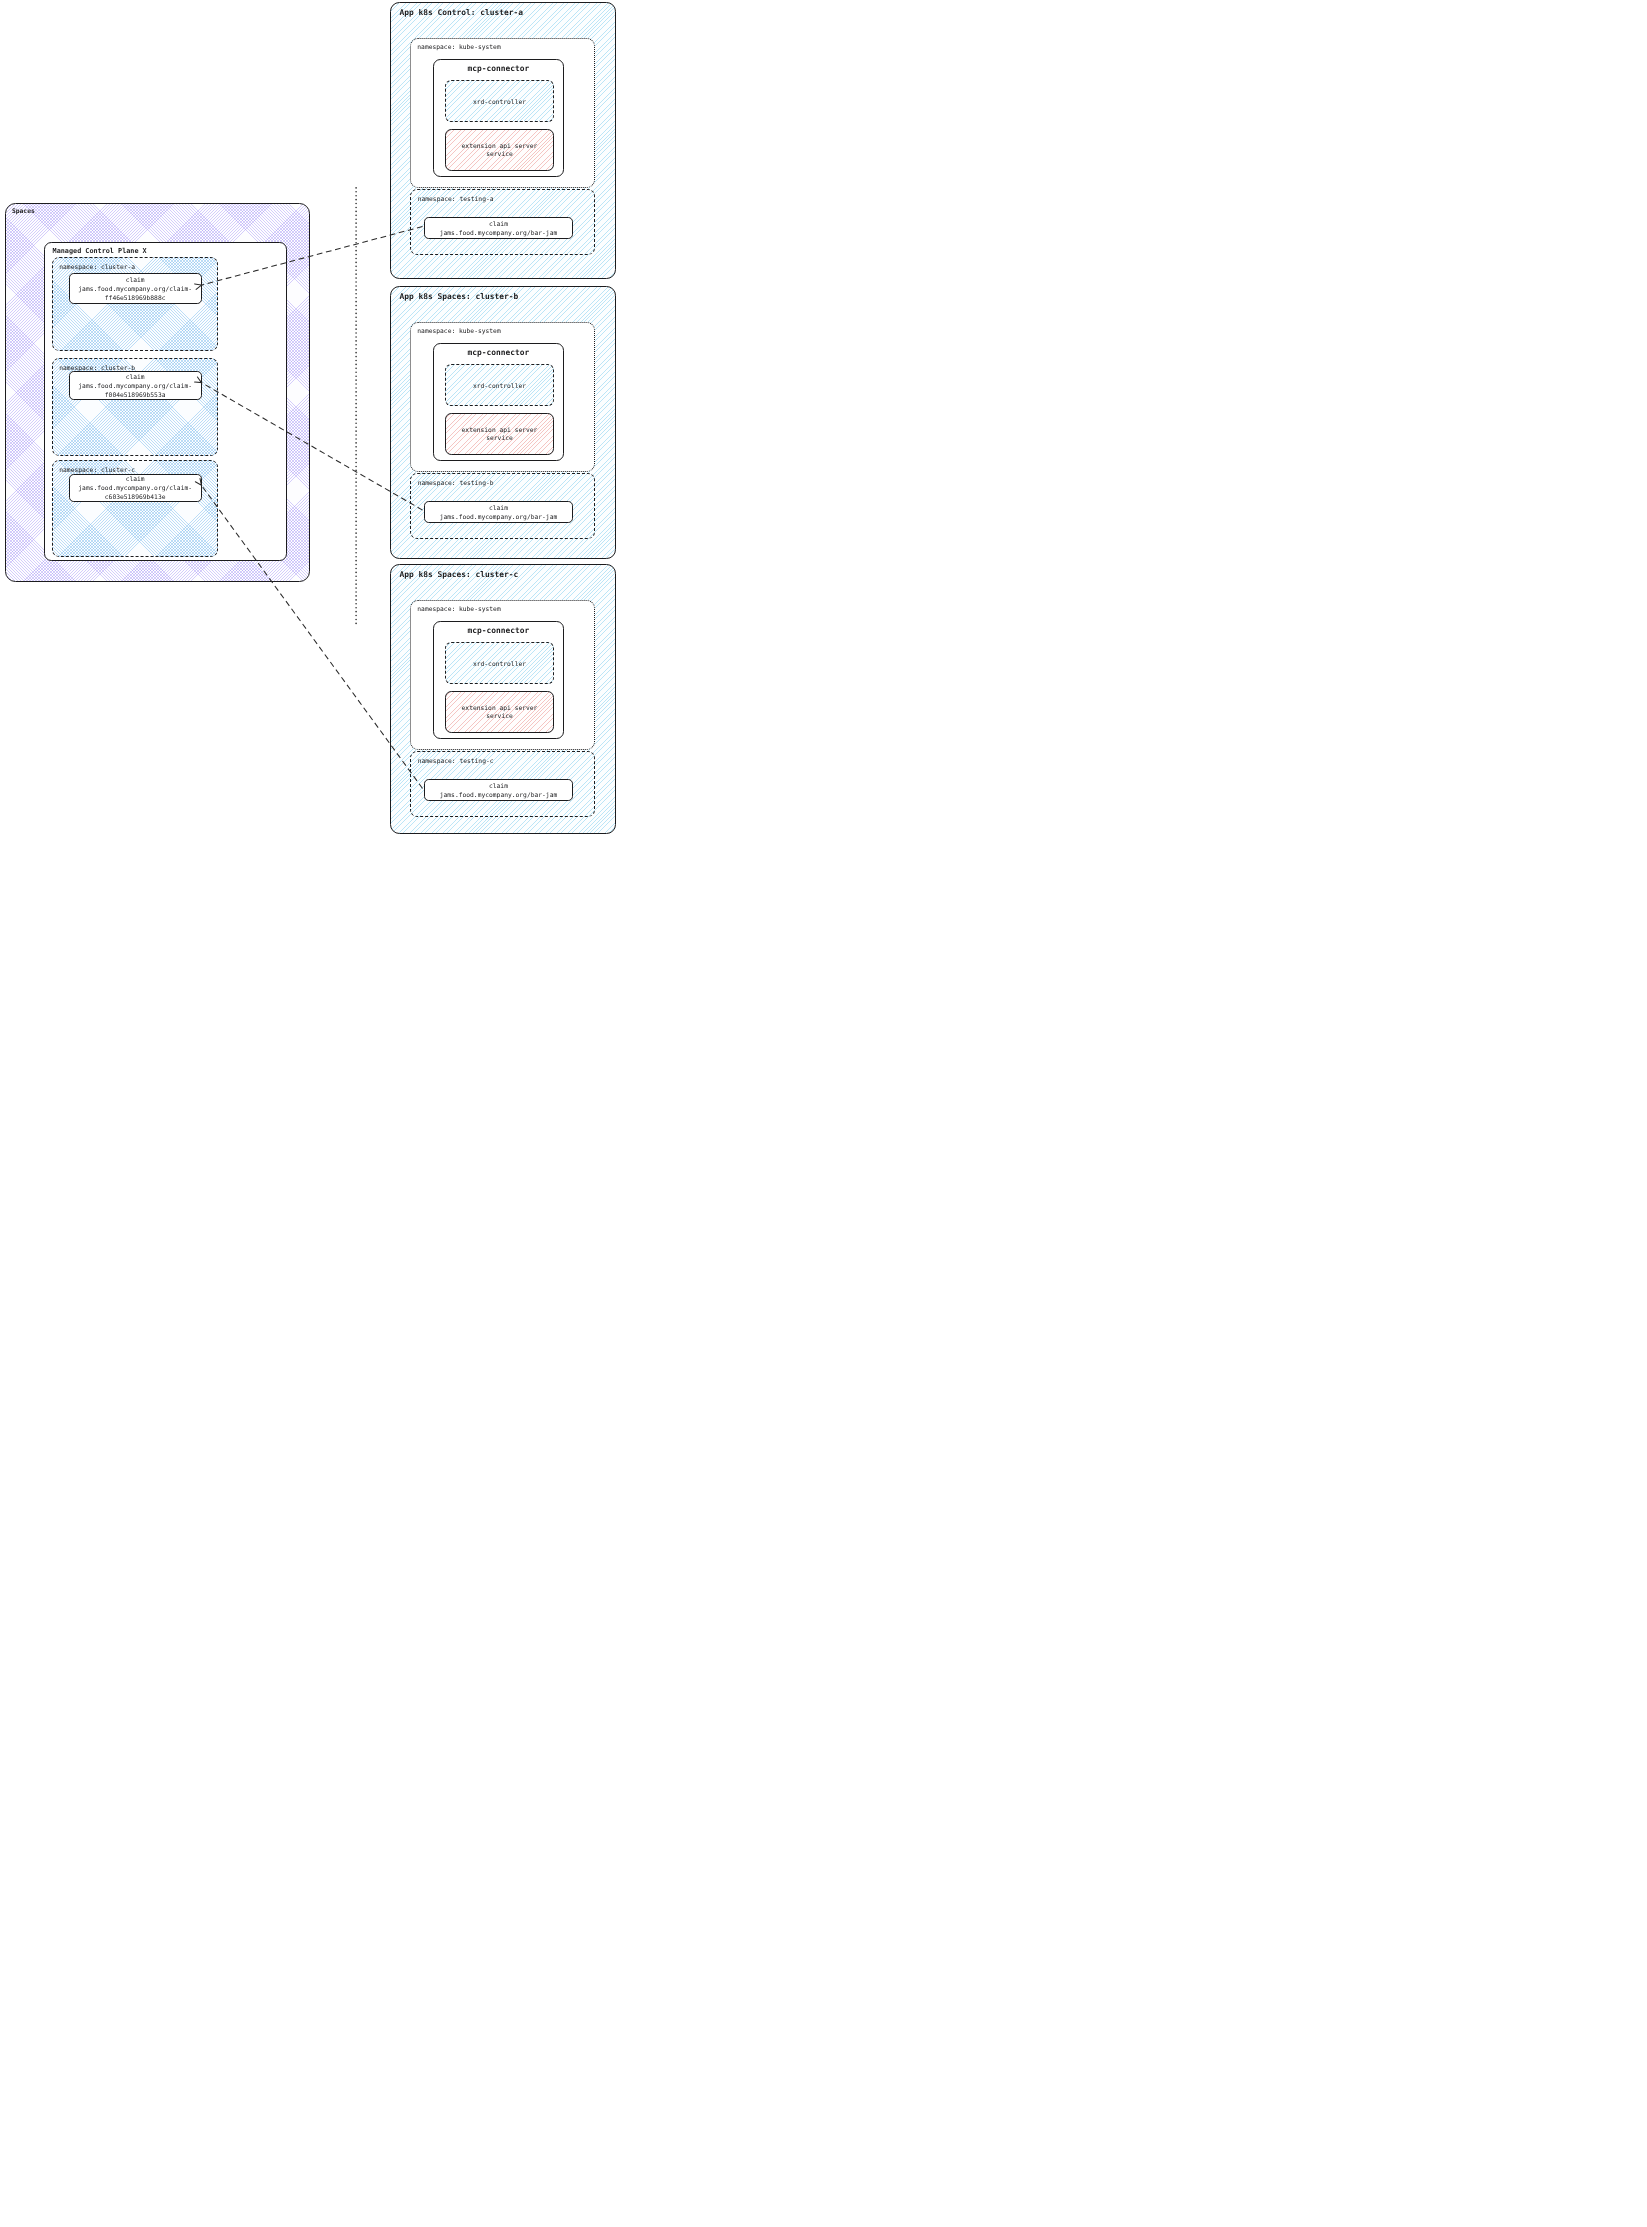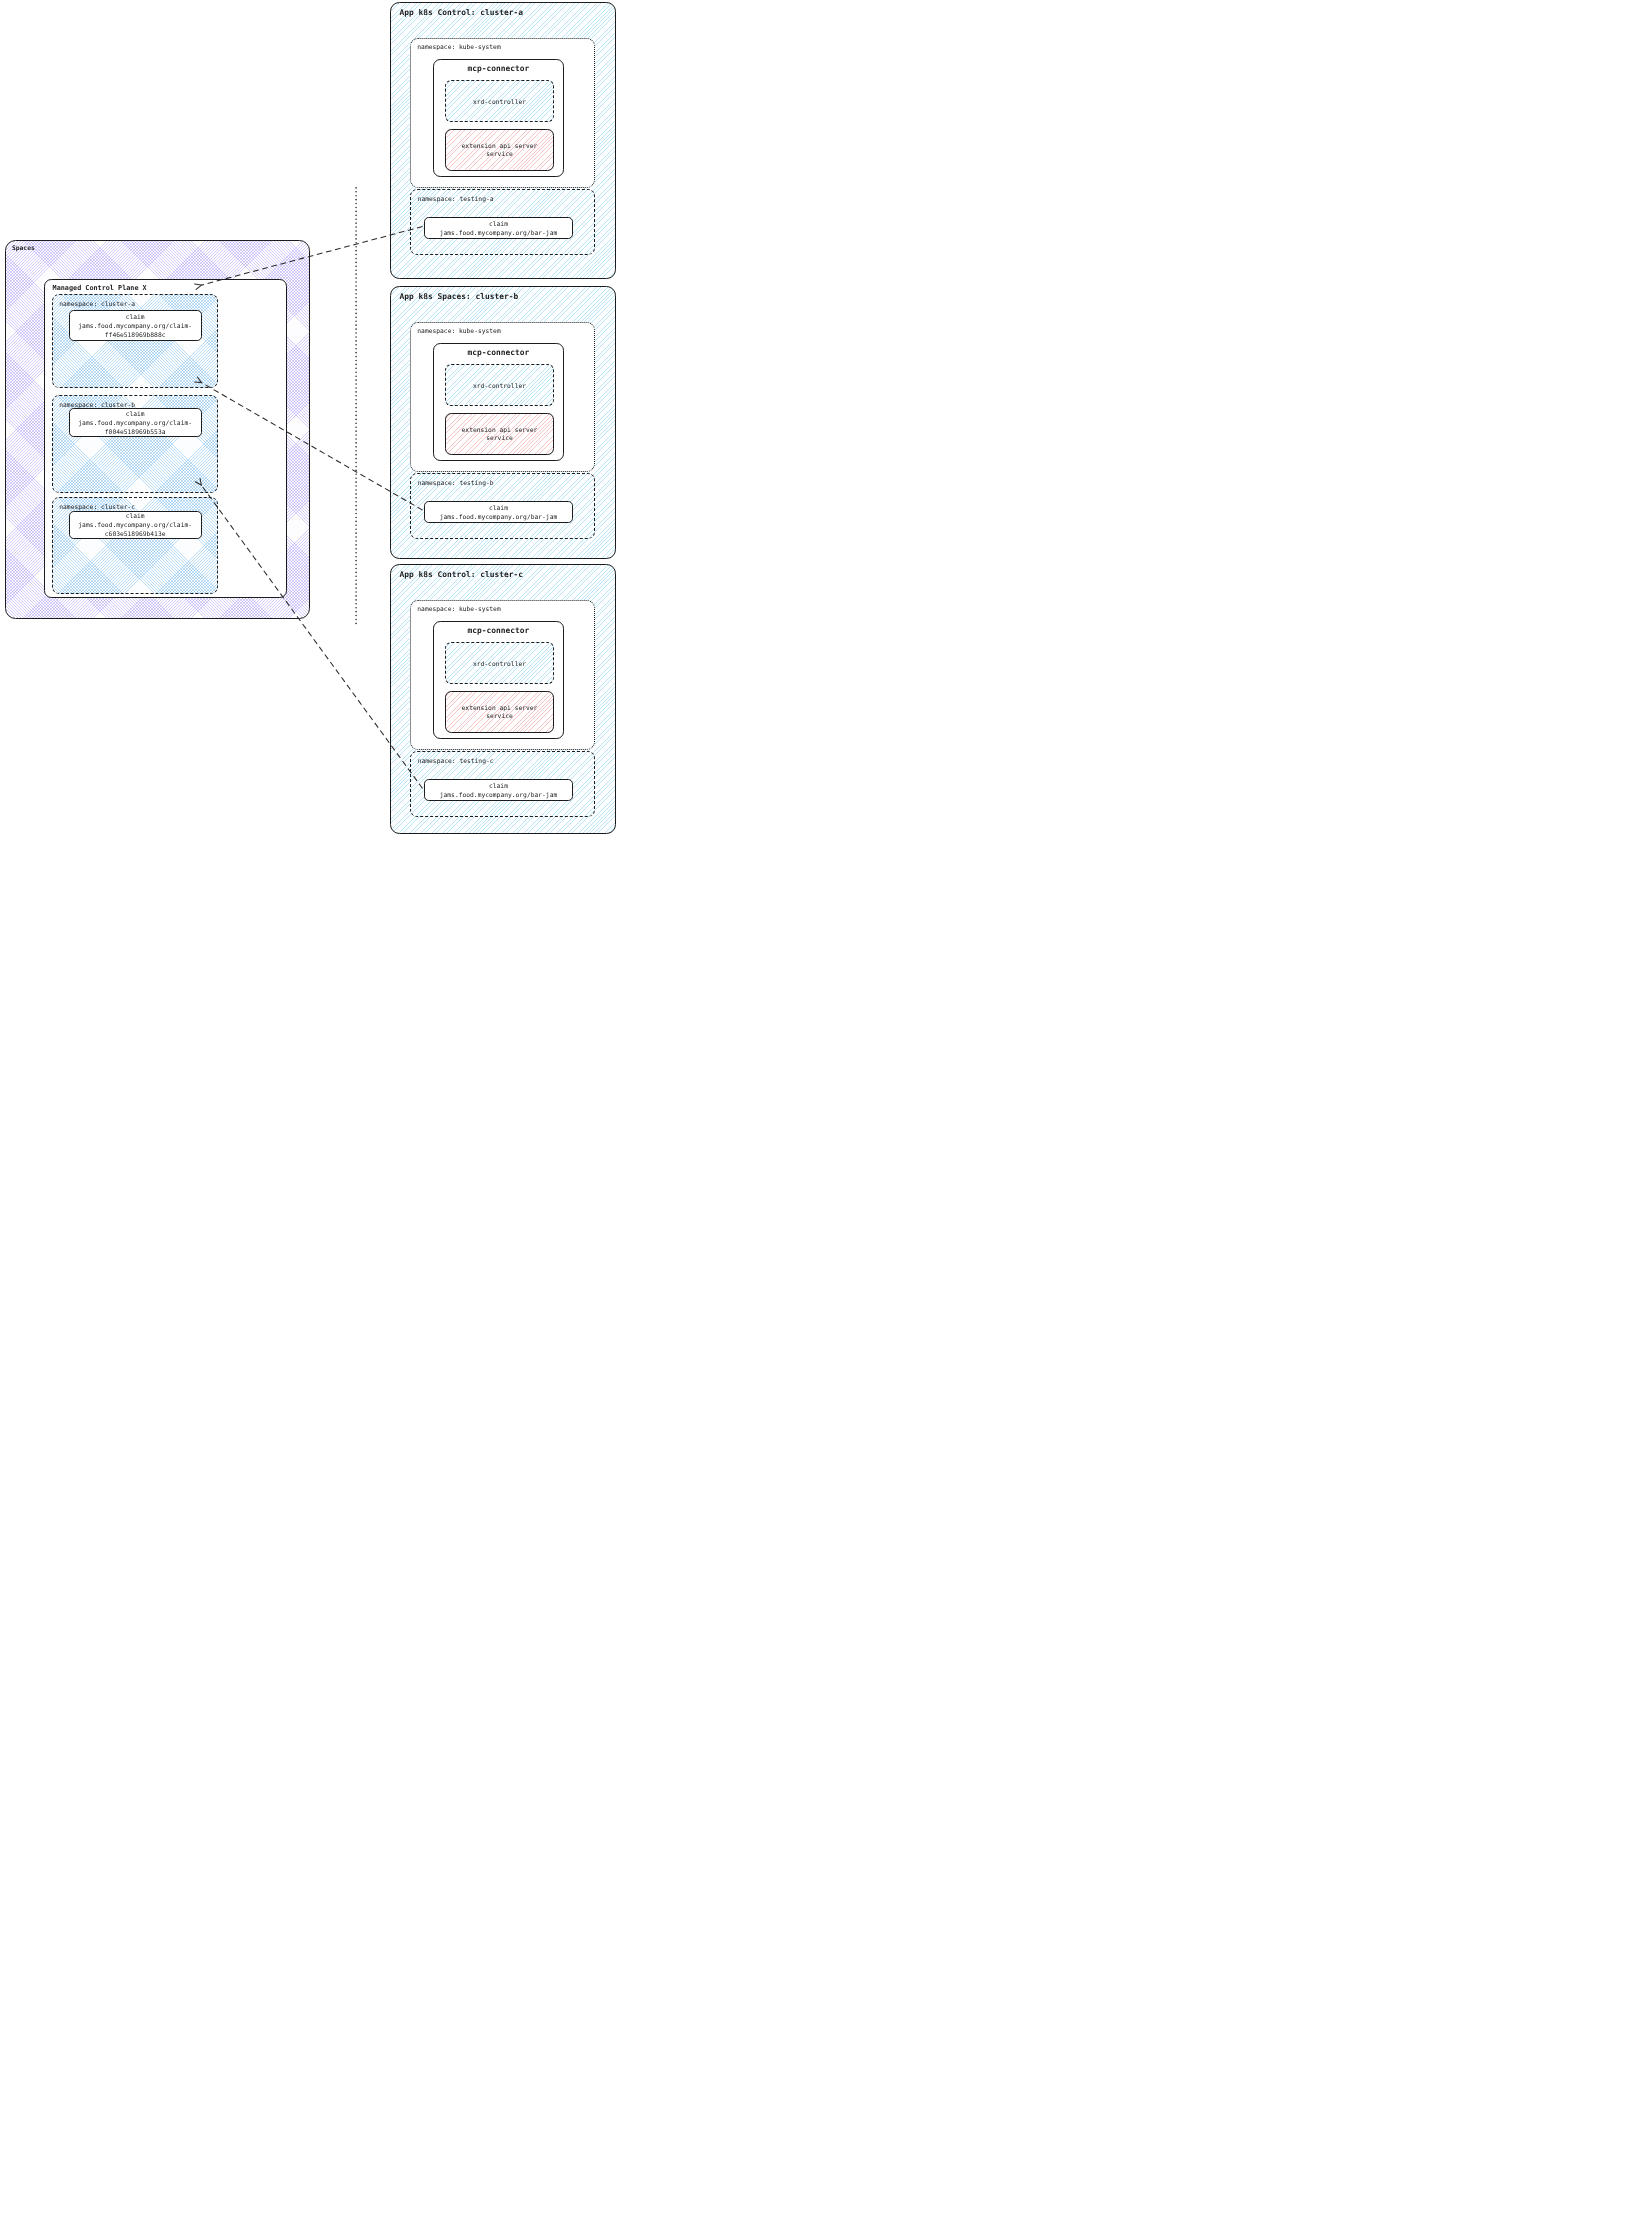--- a/index.html
+++ b/index.html
@@ -32,21 +32,21 @@
       repeating-linear-gradient(135deg, rgba(100,195,235,0.42) 0 0.5px, transparent 0.5px 2.6px);
     background-color:#fcfeff;
   }
   .hatch-pink-diag{
     background-image:
       repeating-linear-gradient(135deg, rgba(232,130,125,0.45) 0 0.5px, transparent 0.5px 2.6px);
     background-color:#fffdfd;
   }
 
   
-  .spaces{left:4.7px;top:203px;width:305px;height:379px;border:1px solid #1c1c1e;border-radius:10.5px;margin-top:37px;}
+  .spaces{left:4.7px;top:203px;width:305px;height:379px;border:1px solid #1c1c1e;border-radius:10.5px;}
   .spaces-lbl{left:6.3px;top:3.1px;font-size:6.3px;font-weight:bold;}
   .mcpx{left:38px;top:38px;width:243px;height:319px;background:#ffffff;border:1px solid #1c1c1e;border-radius:7.3px;}
   .mcpx-lbl{left:7.9px;top:4.2px;font-size:6.8px;font-weight:bold;}
   .ns{left:7.3px;width:166px;border:1px dashed #1c1c1e;border-radius:7.3px;}
   .ns-a{top:13.6px;height:94px;}
   .ns-b{top:115px;height:98px;}
   .ns-c{top:217px;height:97px;}
   .ns-lbl{left:6.3px;top:5.2px;font-size:6.3px;}
   .claim{background:#ffffff;border:0.8px solid #1c1c1e;border-radius:4.7px;
          display:flex;flex-direction:column;align-items:center;justify-content:center;
@@ -160,21 +160,21 @@
     <div class="box testing">
       <div class="lbl testing-lbl">namespace: testing-b</div>
       <div class="box claim claim-bj">
         <div>claim</div>
         <div>jams.food.mycompany.org/bar-jam</div>
       </div>
     </div>
   </div>
 
   <div class="box cluster cluster-c hatch-blue-diag">
-    <div class="lbl cluster-title">App k8s Control: cluster-c</div>
+    <div class="lbl cluster-title">App k8s Spaces: cluster-c</div>
     <div class="box kube">
       <div class="lbl kube-lbl">namespace: kube-system</div>
       <div class="box mcpc">
         <div class="lbl mcpc-title">mcp-connector</div>
         <div class="box xrd hatch-blue-diag">
           <span>xrd-controller</span>
         </div>
         <div class="box ext hatch-pink-diag">
           <div>extension api server</div>
           <div>service</div>

